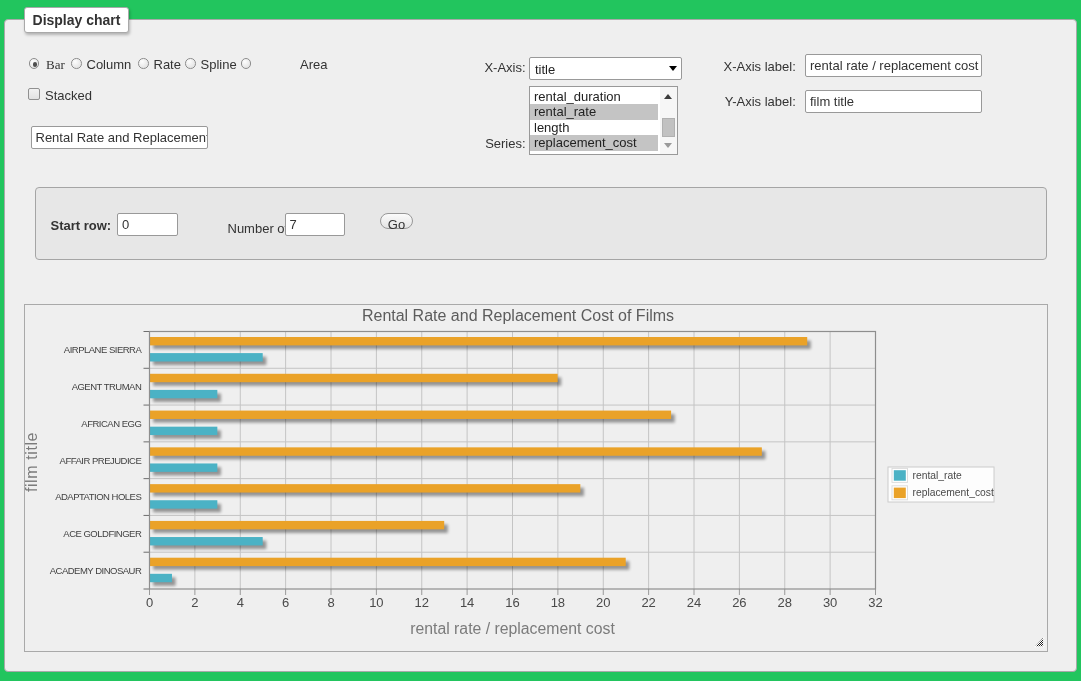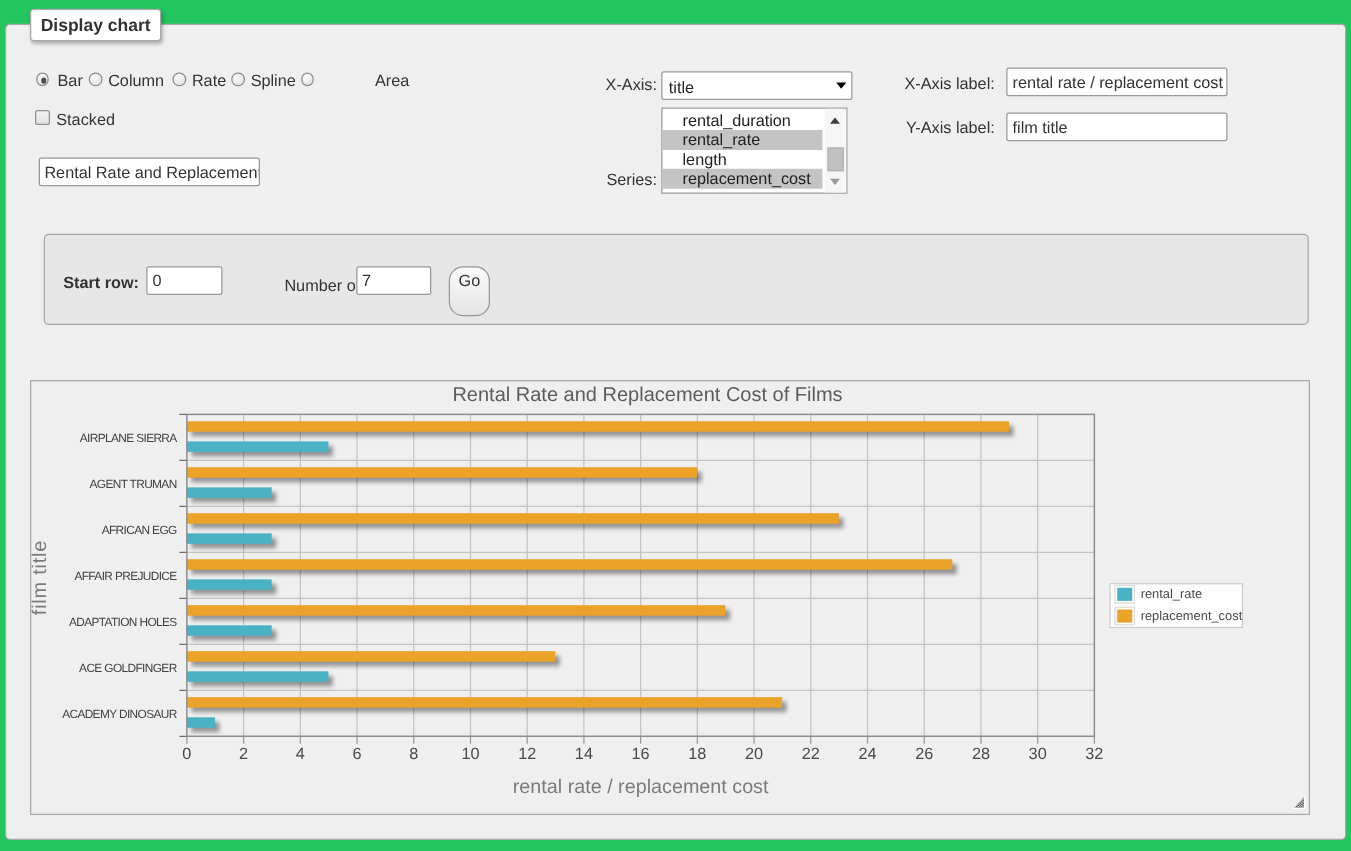--- a/index.html
+++ b/index.html
@@ -15,38 +15,38 @@
 .radio.on::after { content:""; position:absolute; left:3px; top:3px; width:4.5px; height:4.5px;
   border-radius:50%; background:#4e4e4e; }
 .cb { width:11.5px; height:11.5px; border-radius:2px; border:1px solid #909090;
   background:linear-gradient(#f2f2f2,#e2e2e2); }
 .lbl { white-space:nowrap; }
 input.ti { position:absolute; border:1px solid #999; border-radius:2px; background:#fff;
   font:13px "Liberation Sans", sans-serif; color:#333; padding:0 0 0 5px; outline:none; }
 .selbox { background:#fff; border:1px solid #999; border-radius:2px; }
 .arrow { width:0; height:0; border-left:4px solid transparent; border-right:4px solid transparent;
   border-top:5px solid #000; }
-.gobtn { left:359px; top:213px; width:33px; height:40px; border:1px solid #989898; border-radius:11.5px;
+.gobtn { left:380px; top:213px; width:33px; height:16px; border:1px solid #989898; border-radius:11.5px;
   background:linear-gradient(#fbfbfb,#e4e4e4); text-align:center; line-height:21px; color:#333;
   font-size:13px; }
 .startbox { left:35px; top:187px; width:1012px; height:73px; background:#e7e7e7;
   border:1px solid #a5a5a5; border-radius:4px; }
 .chartbox { left:24px; top:304px; width:1024px; height:348px; background:#efefef;
   border:1px solid #a9a9a9; }
 .opt { position:absolute; left:530px; width:128px; height:15.5px; font-size:13px; color:#222;
-  padding-left:16px; line-height:15.5px; white-space:nowrap; }
+  padding-left:4px; line-height:15.5px; white-space:nowrap; }
 .sel { background:#c4c4c4; }
 </style></head>
 <body>
 <div id="page">
   <div class="abs fs"></div>
   <div class="abs leg">Display chart</div>
 
   <div class="abs radio on" style="left:28.5px; top:58px;"></div>
-  <div class="abs lbl" style="left:46px; top:56.5px;">Bar</div>
+  <div class="abs lbl" style="left:46px; top:56.5px;font-family:Liberation Serif, serif;">Bar</div>
   <div class="abs radio" style="left:71px; top:58px;"></div>
   <div class="abs lbl" style="left:86.5px; top:56.5px;">Column</div>
   <div class="abs radio" style="left:138px; top:58px;"></div>
   <div class="abs lbl" style="left:153.5px; top:56.5px;">Rate</div>
   <div class="abs radio" style="left:185px; top:58px;"></div>
   <div class="abs lbl" style="left:200.5px; top:56.5px;text-align:center;">Spline</div>
   <div class="abs radio" style="left:240.5px; top:58px;"></div>
   <div class="abs lbl" style="left:264px; top:56.5px;margin-left:36px;">Area</div>
 
   <div class="abs cb" style="left:28px; top:88px;"></div>

